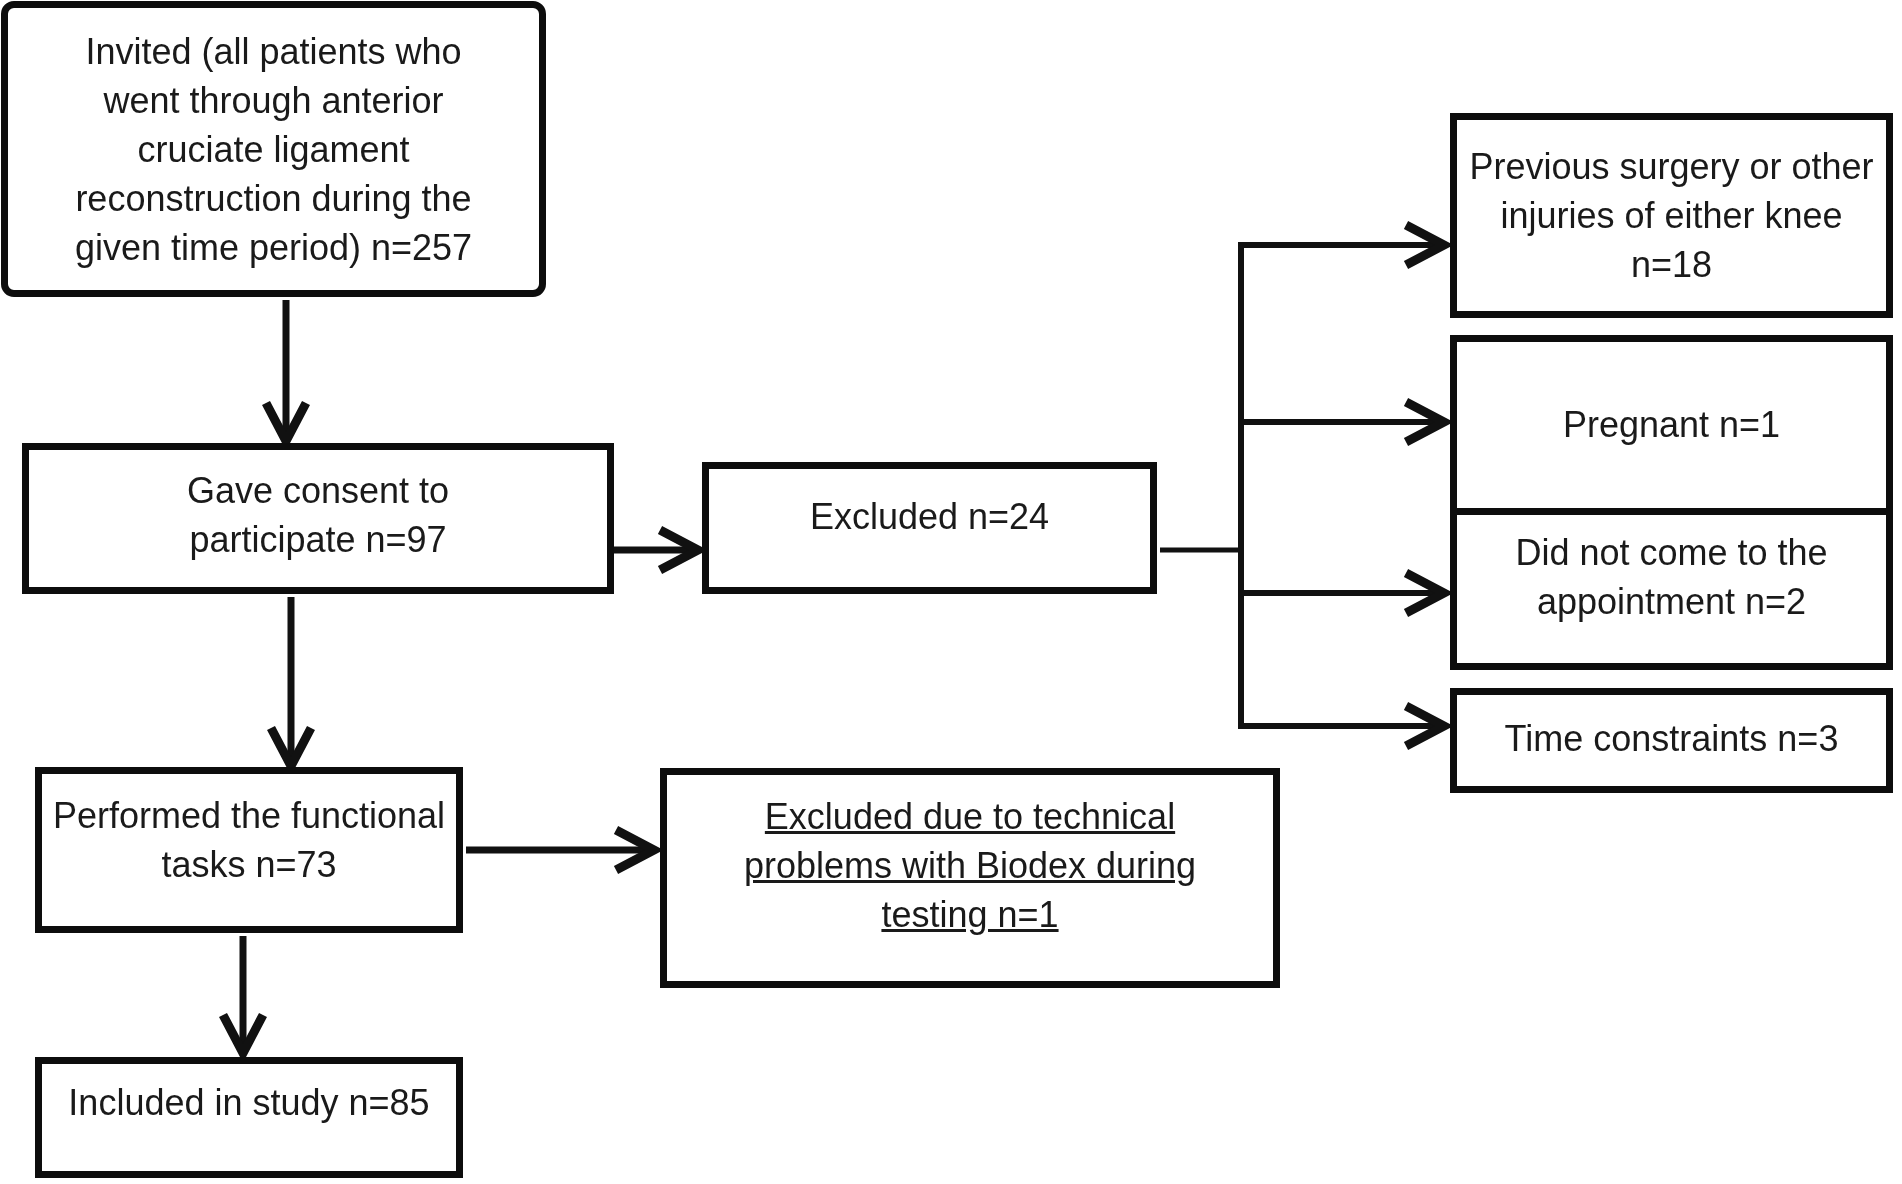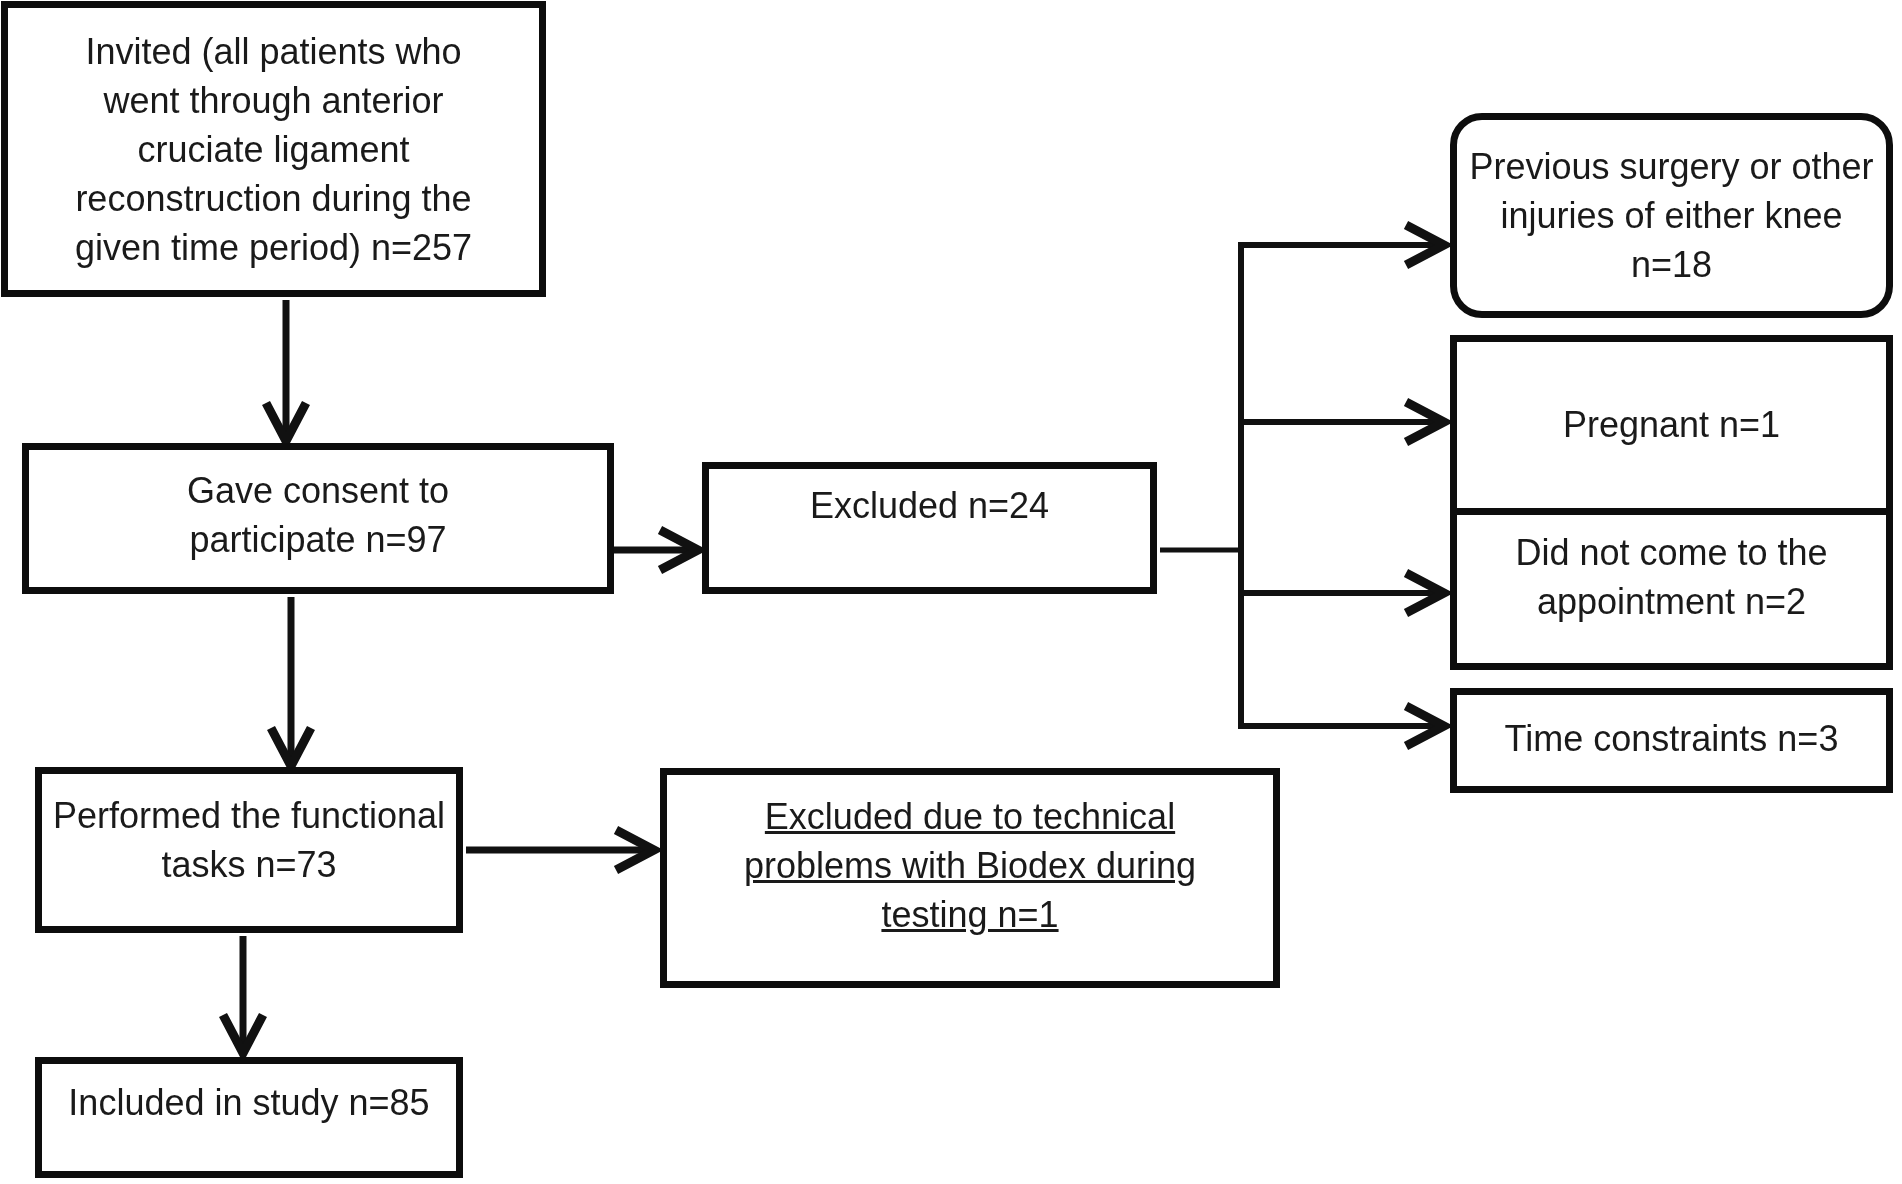--- a/index.html
+++ b/index.html
@@ -86,38 +86,38 @@
       <line class="shaft" x1="466" y1="850" x2="646" y2="850"></line>
       <path class="head" d="M616,830 L654,850 L616,870"></path>
     </g>
 
     <g>
       <line class="shaft" x1="243" y1="936" x2="243" y2="1049"></line>
       <path class="head" d="M223,1015 L243,1053 L263,1015"></path>
     </g>
   </svg>
 
-  <div class="bx" style="left:1px;top:1px;width:545px;height:296px;">
+  <div class="bx" style="left:1px;top:1px;width:545px;height:296px;border-radius:13px;">
       <span class="ln">Invited (all patients who</span>
       <span class="ln">went through anterior</span>
       <span class="ln">cruciate ligament</span>
       <span class="ln">reconstruction during the</span>
       <span class="ln">given time period) n=257</span>
     </div>
 
   <div class="bx" style="left:22px;top:443px;width:592px;height:151px;padding-bottom:8px;">
       <span class="ln">Gave consent to</span>
       <span class="ln">participate n=97</span>
     </div>
 
-  <div class="bx" style="left:702px;top:462px;width:455px;height:132px;padding-bottom:46px;">
+  <div class="bx" style="left:702px;top:462px;width:455px;height:132px;padding-bottom:46px;justify-content:flex-end;">
       <span class="ln">Excluded n=24</span>
     </div>
 
-  <div class="bx" style="left:1450px;top:113px;width:443px;height:205px;border-radius:32px;">
+  <div class="bx" style="left:1450px;top:113px;width:443px;height:205px;">
       <span class="ln">Previous surgery or other</span>
       <span class="ln">injuries of either knee</span>
       <span class="ln">n=18</span>
     </div>
 
   <div class="bx" style="left:1450px;top:335px;width:443px;height:180px;padding-bottom:2px;">
       <span class="ln">Pregnant n=1</span>
     </div>
 
   <div class="bx" style="left:1450px;top:508px;width:443px;height:162px;padding-bottom:25px;">

